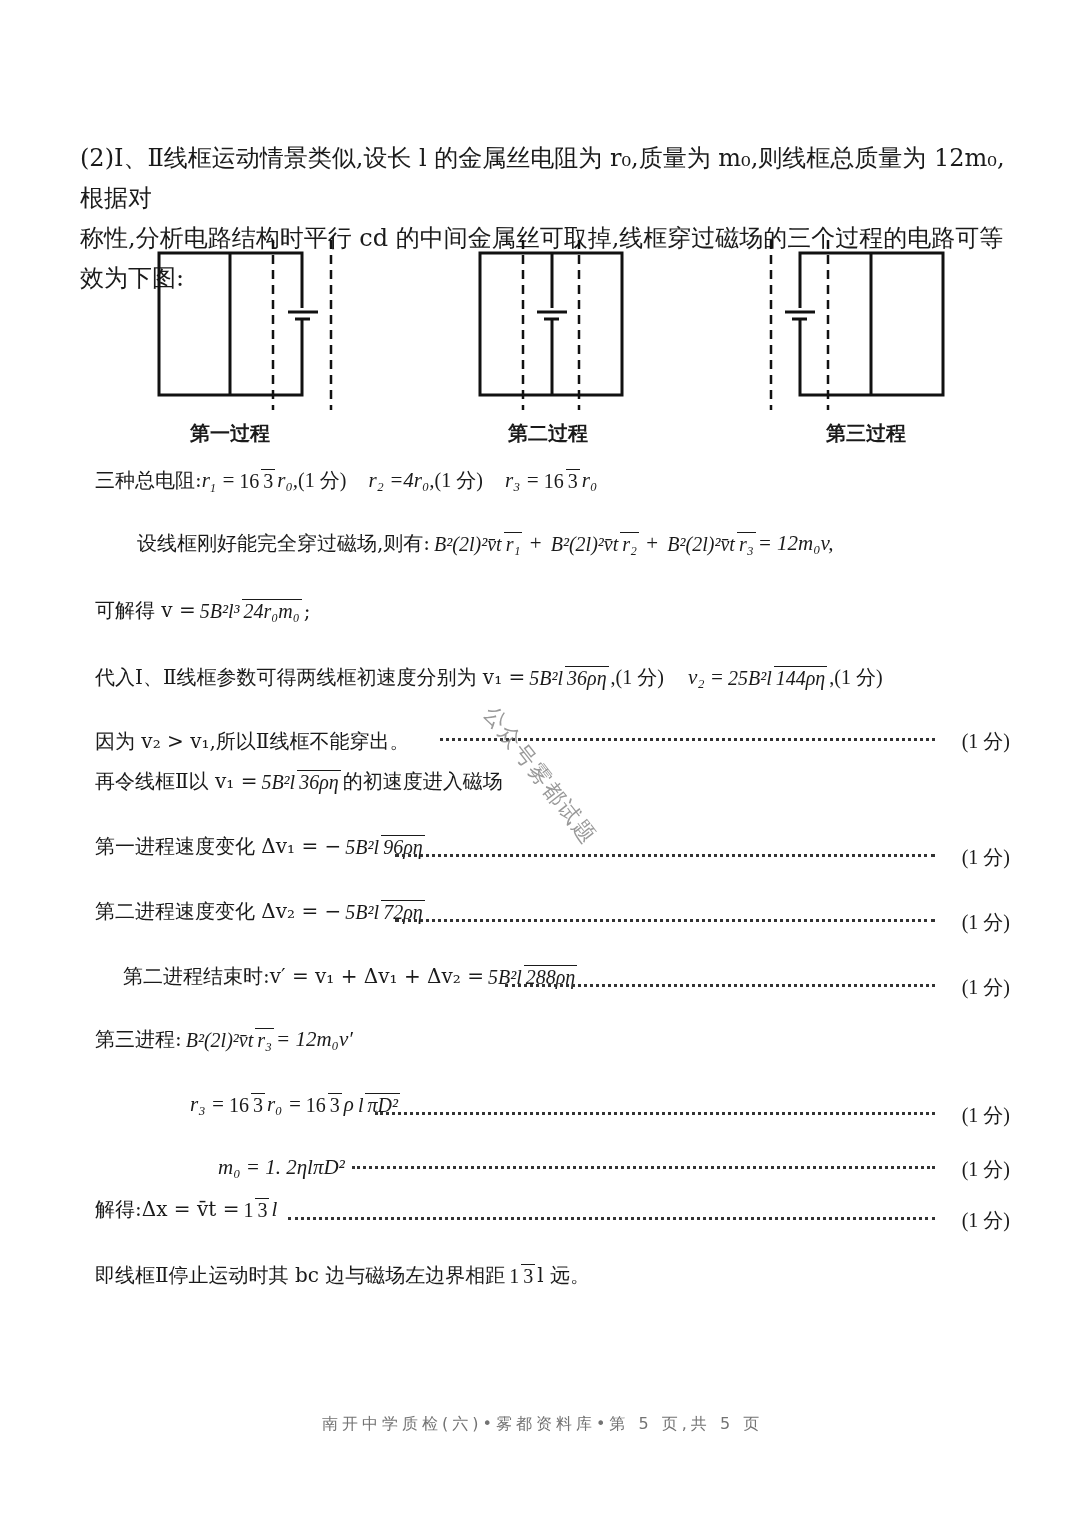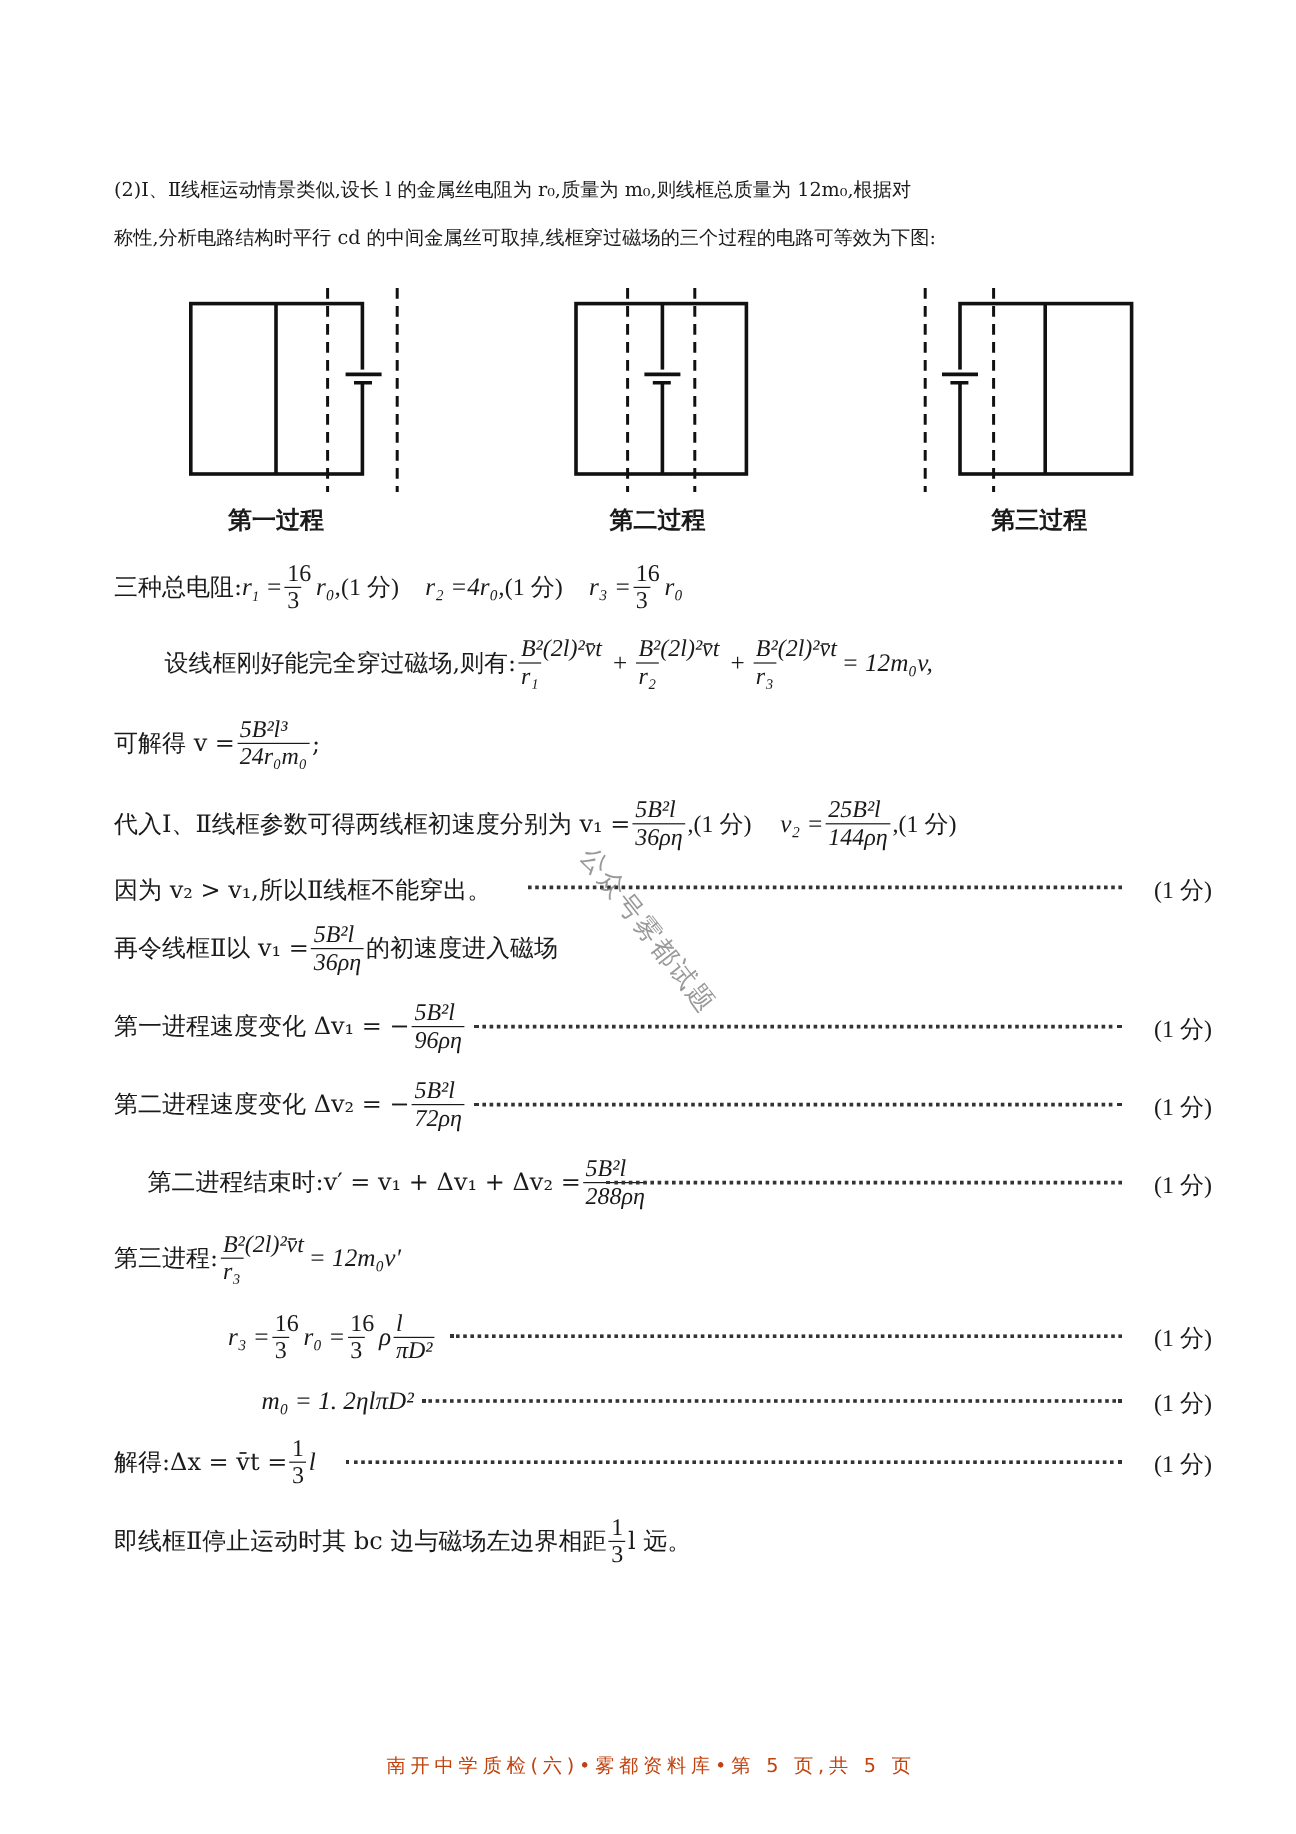--- a/index.html
+++ b/index.html
@@ -10,49 +10,49 @@
     }
     .serif { font-family: "Liberation Serif", "DejaVu Serif", serif; }
     .line {
       position: absolute; left: 95px; font-size: 20px; white-space: nowrap;
       display: flex; align-items: center;
     }
     .it { font-style: italic; font-family: "Liberation Serif", serif; }
     .m { font-family: "Liberation Serif", serif; font-size: 21px; }
     sub, sup { font-size: 12px; line-height: 0; }
     .frac {
-      display: inline-flex; flex-direction: column; align-items: flex-start;
+      display: inline-flex; flex-direction: row; align-items: center;
       vertical-align: middle; margin: 0 2px; font-family: "Liberation Serif", serif;
       font-size: 20px;
     }
     .frac .num { padding: 0 2px; line-height: 22px; }
     .frac .den { border-top: 1.5px solid #1a1a1a; padding: 0 2px; line-height: 22px; }
     .score {
       position: absolute; right: 70px; font-size: 20px; white-space: nowrap;
       font-family: "Liberation Serif", "DejaVu Serif", serif;
     }
     .dots {
       position: absolute; height: 0; border-bottom: 3px dotted #333;
     }
     .para {
-      position: absolute; left: 95px; width: 930px; font-size: 16px; line-height: 40px;
+      position: absolute; left: 80px; width: 930px; font-size: 24px; line-height: 40px;
     }
     .diagram { position: absolute; top: 232px; }
     .caption {
       position: absolute; top: 420px; font-weight: bold; font-size: 20px;
       font-family: "DejaVu Sans", "Liberation Sans", sans-serif;
     }
     .watermark {
       position: absolute; left: 500px; top: 700px; font-size: 22px; color: #777;
       transform: rotate(52deg); transform-origin: left top;
       font-family: "DejaVu Sans", sans-serif; opacity: 0.75; letter-spacing: 2px;
     }
     .footer {
-      position: absolute; top: 1462px; left: 322px; font-size: 16px; letter-spacing: 4px;
-      color: #c2410c; font-family: "DejaVu Sans", sans-serif;
+      position: absolute; top: 1414px; left: 322px; font-size: 16px; letter-spacing: 4px;
+      color: #737373; font-family: "DejaVu Sans", sans-serif;
     }
   </style>
 </head>
 <body>
 
 <div class="para" style="top:138px;">
   <div>(2)Ⅰ、Ⅱ线框运动情景类似,设长 l 的金属丝电阻为 r₀,质量为 m₀,则线框总质量为 12m₀,根据对</div>
   <div>称性,分析电路结构时平行 cd 的中间金属丝可取掉,线框穿过磁场的三个过程的电路可等效为下图:</div>
 </div>
 

